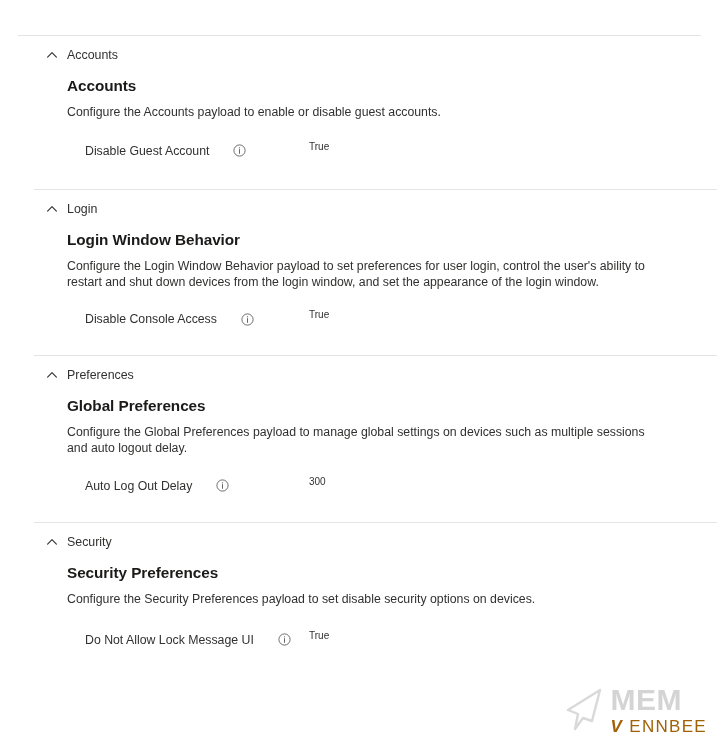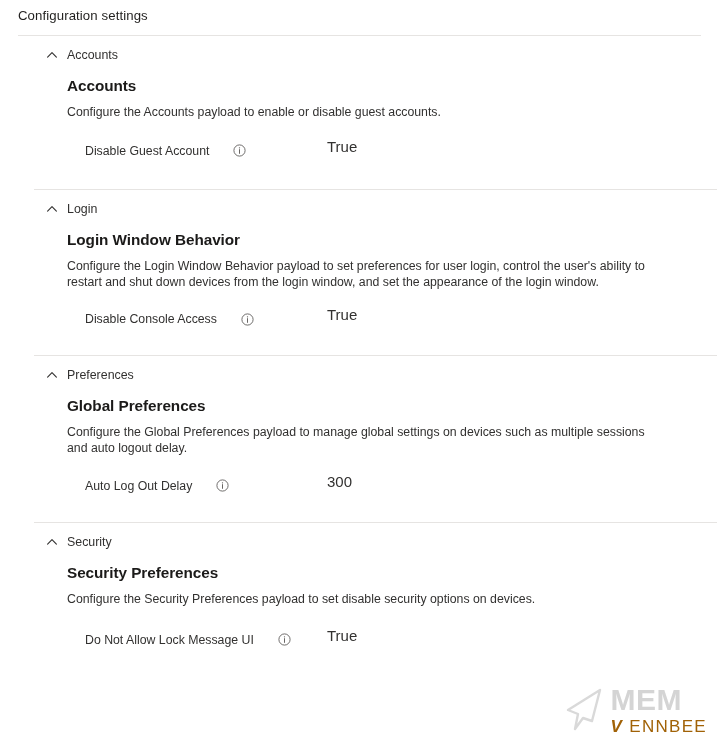--- a/index.html
+++ b/index.html
@@ -143,25 +143,24 @@
     flex: 0 0 auto;
     display: inline-flex;
     align-items: center;
     justify-content: center;
     color: #605e5c;
     cursor: pointer;
   }
   .info-icon svg { display: block; }
 
   .setting-value {
-    font-size: 15px;
+    font-size: 10px;
     line-height: 16px;
     color: #323130;
     padding-top: 0px;
-    margin-left: 18px;
   }
 
   
   .section[data-section-index="0"] .settings-rows { margin-top: 18px; padding-bottom: 24px; }
   .section[data-section-index="1"] .settings-rows { margin-top: 17px; padding-bottom: 22px; }
   .section[data-section-index="2"] .settings-rows { margin-top: 17px; padding-bottom: 22px; }
   .section[data-section-index="3"] .settings-rows { margin-top: 20px; padding-bottom: 10px; }
 
   
   .watermark {
@@ -202,21 +201,20 @@
   .watermark-line2 .vee {
     font-style: italic;
     font-weight: bold;
   }
 </style>
 </head>
 <body>
 
 <div class="page">
 
-  <div class="page-title">Configuration settings</div>
   <div class="top-divider"></div>
 
   <div class="sections">
       <div class="section" data-section-index="0">
         <div class="section-header">
           <span class="chevron-icon">
             <svg viewBox="0 0 12 12" xmlns="http://www.w3.org/2000/svg">
               <path d="M1.6 8.2 L6 3.6 L10.4 8.2" stroke="currentColor" stroke-width="1.1" fill="none" stroke-linecap="round" stroke-linejoin="round"></path>
             </svg>
           </span>

